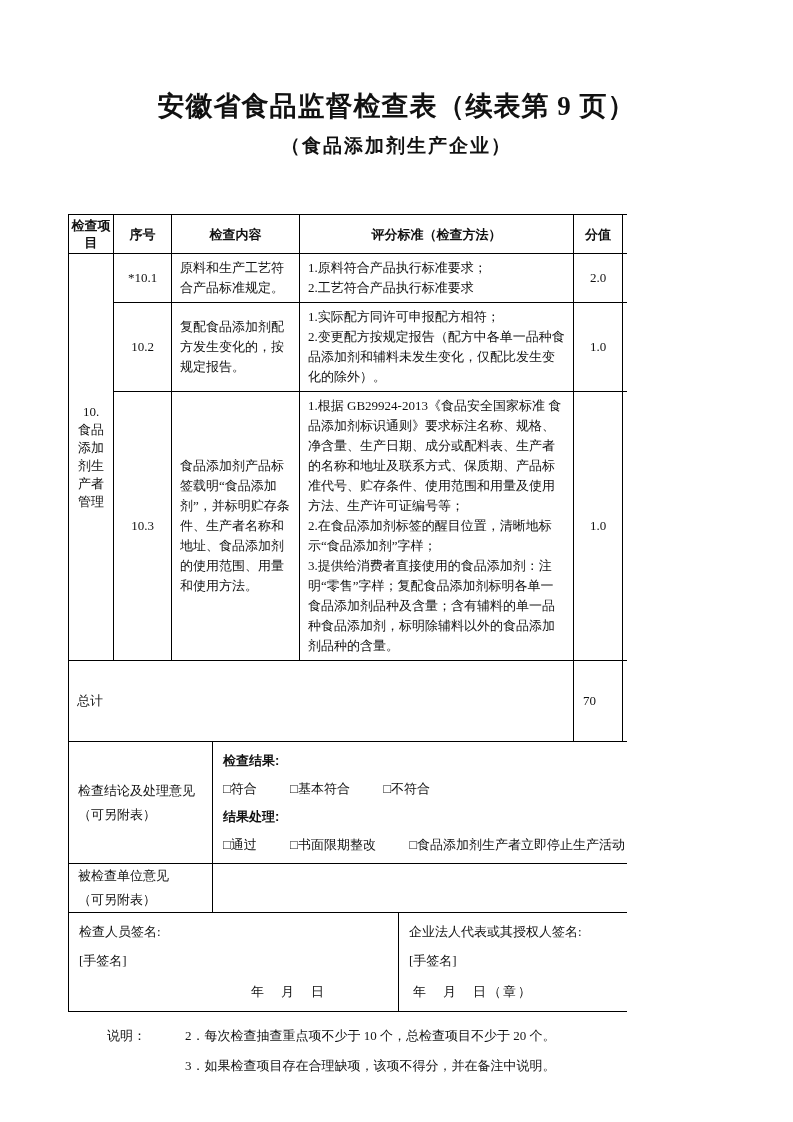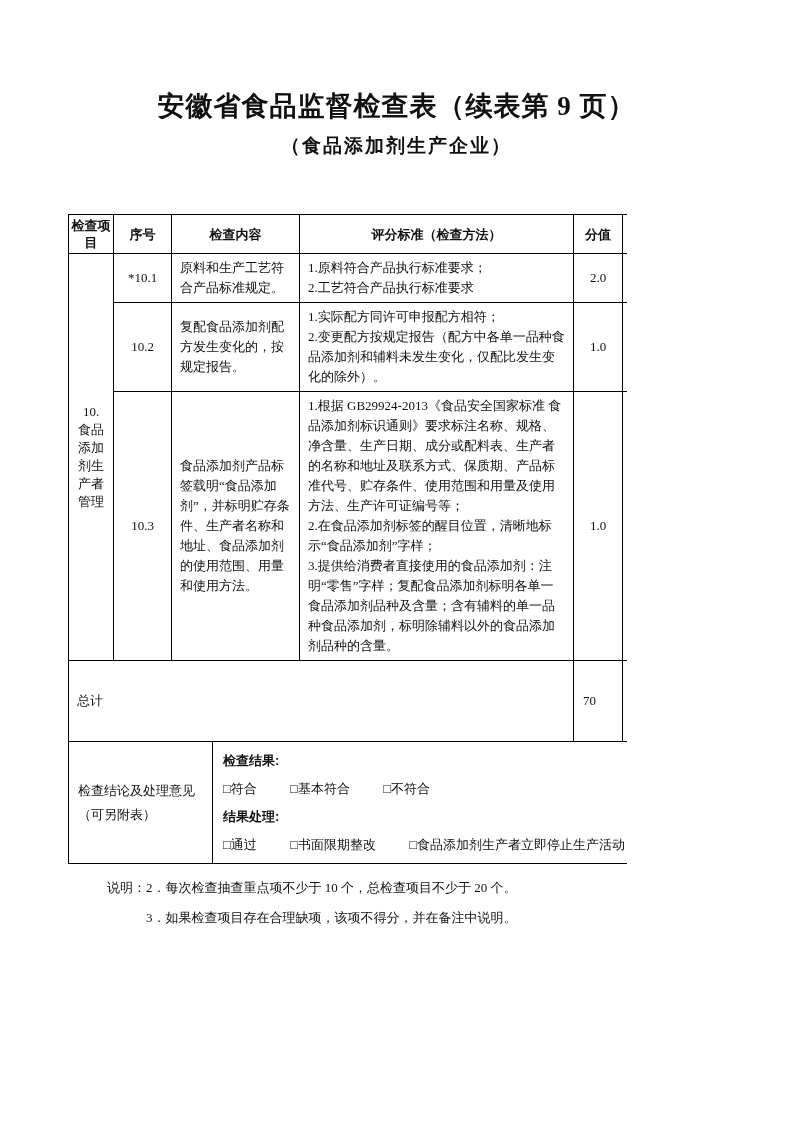--- a/index.html
+++ b/index.html
@@ -96,20 +96,21 @@
   .sig-line { line-height: 20px; }
   .sig-sign { margin-top: 9px; }
   .sig-date { margin-top: 11px; letter-spacing: 2px; }
   .sig-date-left { padding-left: 172px; }
   .sig-date-right { padding-left: 4px; }
 
   .notes {
     margin: 15px 0 0 39px;
     font-size: 13px;
     display: flex;
+    gap: 39px;
   }
   .notes-label { flex: 0 0 auto; line-height: 17px; }
   .notes-items { flex: 1; }
   .note-item { line-height: 17px; margin-bottom: 13px; }
 </style>
 </head>
 <body>
 
 <div class="sheet">
   <div class="content">
@@ -193,23 +194,48 @@
             <span class="opt">□不符合</span>
           </div>
           <div class="conc-line conc-title">结果处理:</div>
           <div class="conc-line">
             <span class="opt">□通过</span>
             <span class="opt">□书面限期整改</span>
             <span class="opt">□食品添加剂生产者立即停止生产活动</span>
           </div>
         </td>
       </tr>
+      <tr class="unit-row">
+        <td class="label-cell">被检查单位意见
+（可另附表）</td>
+        <td></td>
+      </tr>
     </tbody>
       </table>
 
+    <table class="sig-table">
+      <colgroup>
+          <col style="width:330px">
+          <col style="width:327px">
+        </colgroup>
+      <tbody>
+          <tr class="sig-row">
+        <td class="sig-cell">
+          <div class="sig-line">检查人员签名:</div>
+          <div class="sig-line sig-sign">[手签名]</div>
+          <div class="sig-line sig-date sig-date-left">年　月　日</div>
+        </td>
+        <td class="sig-cell">
+          <div class="sig-line">企业法人代表或其授权人签名:</div>
+          <div class="sig-line sig-sign">[手签名]</div>
+          <div class="sig-line sig-date sig-date-right">年　月　日（章）</div>
+        </td>
+      </tr>
+    </tbody>
+      </table>
 
     <div class="notes">
       <div class="notes-label">说明：</div>
       <div class="notes-items">
         <div class="note-item">2．每次检查抽查重点项不少于 10 个，总检查项目不少于 20 个。</div>
         <div class="note-item">3．如果检查项目存在合理缺项，该项不得分，并在备注中说明。</div>
       </div>
     </div>
 
   </div>

